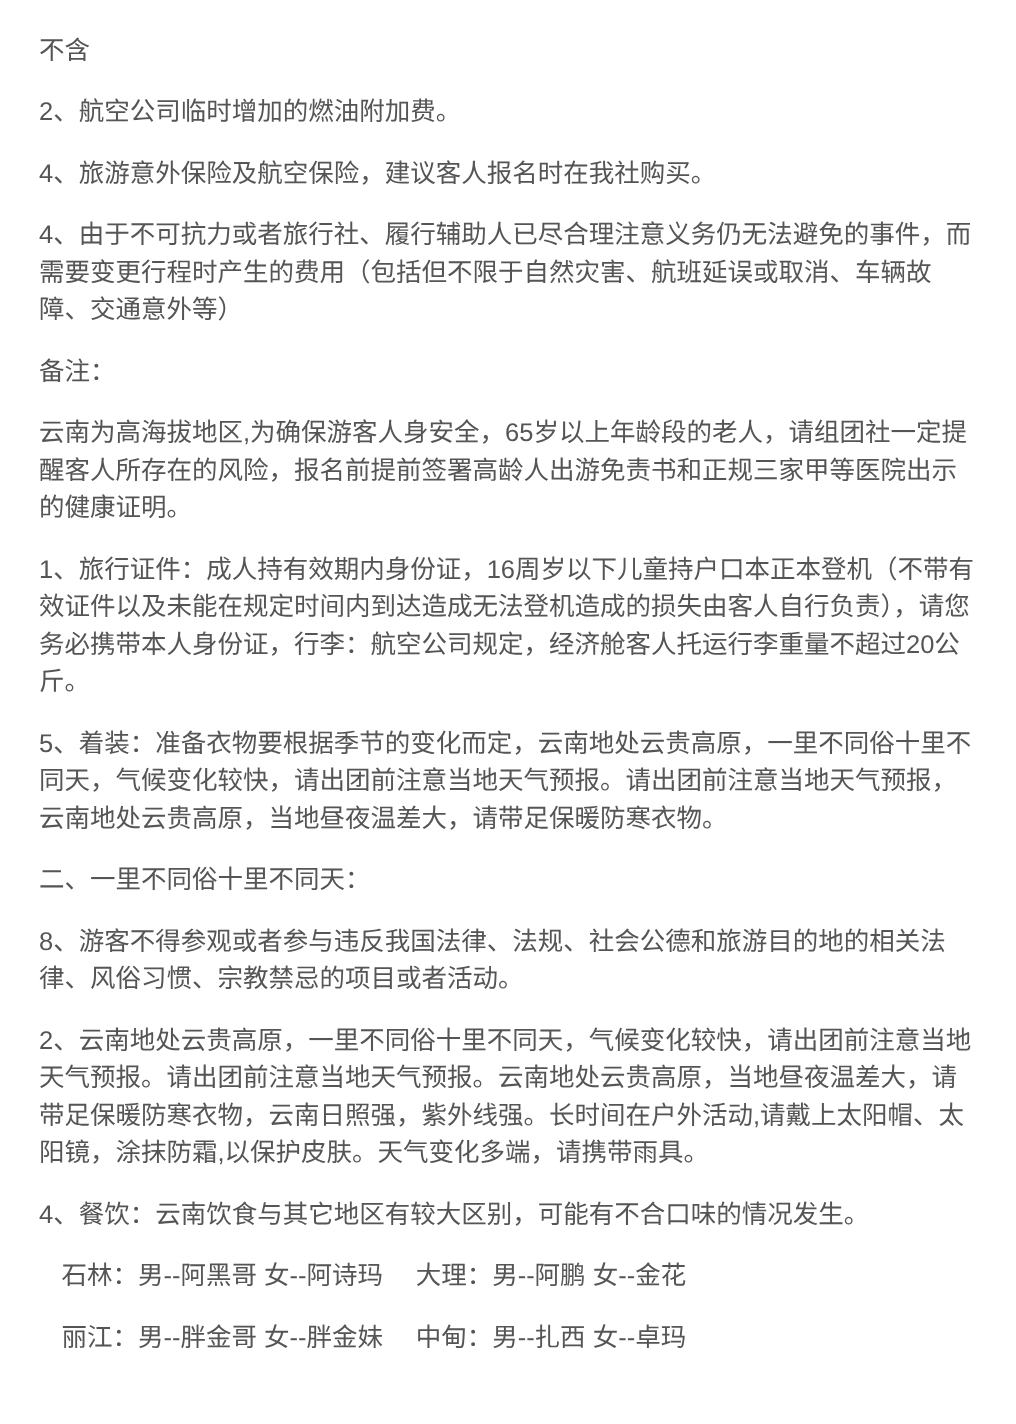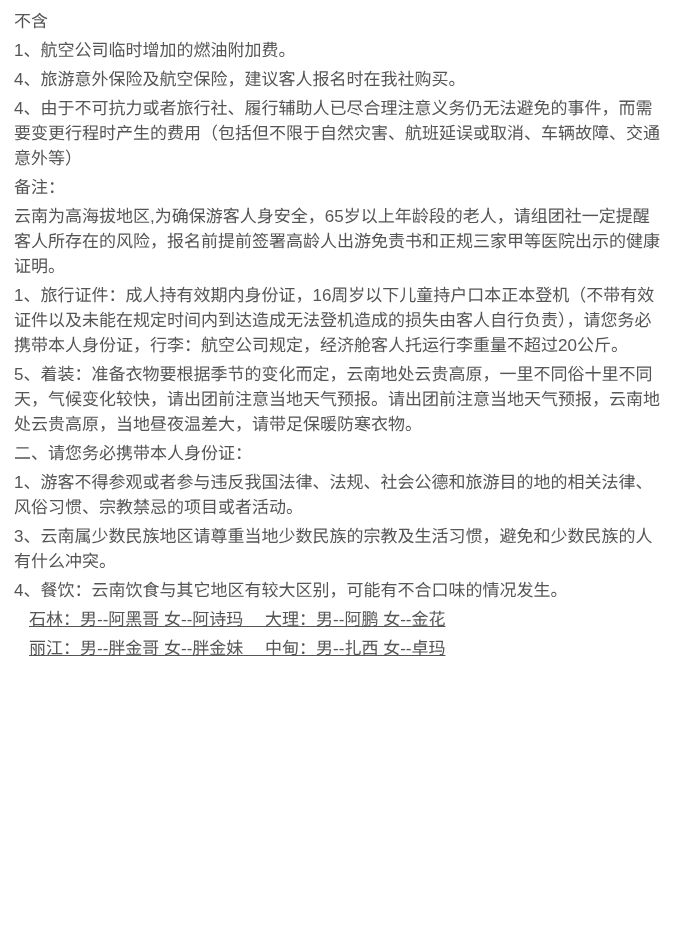--- a/index.html
+++ b/index.html
@@ -15,49 +15,48 @@
   .doc {
     box-sizing: border-box;
     width: 677px;
     padding: 5px 9px 8px 10px;
     font-family: "Liberation Sans", sans-serif;
     font-size: 17px;
     line-height: 25px;
     color: #555555;
   }
   .doc p {
-    margin: 4px;
+    margin: 16px;
     padding: 0;
     white-space: pre-wrap;
     word-break: break-all;
     overflow-wrap: break-word;
   }
   .doc p.indent {
     padding-left: 15px;
-    text-decoration: underline;
   }
 </style>
 </head>
 <body>
 
 <div class="doc">
 
   <p>不含</p>
 
-  <p>1、航空公司临时增加的燃油附加费。</p>
+  <p>2、航空公司临时增加的燃油附加费。</p>
   <p>4、旅游意外保险及航空保险，建议客人报名时在我社购买。</p>
   <p>4、由于不可抗力或者旅行社、履行辅助人已尽合理注意义务仍无法避免的事件，而需要变更行程时产生的费用（包括但不限于自然灾害、航班延误或取消、车辆故障、交通意外等）</p>
 
   <p>备注：</p>
   <p>云南为高海拔地区,为确保游客人身安全，65岁以上年龄段的老人，请组团社一定提醒客人所存在的风险，报名前提前签署高龄人出游免责书和正规三家甲等医院出示的健康证明。</p>
 
   <p>1、旅行证件：成人持有效期内身份证，16周岁以下儿童持户口本正本登机（不带有效证件以及未能在规定时间内到达造成无法登机造成的损失由客人自行负责），请您务必携带本人身份证，行李：航空公司规定，经济舱客人托运行李重量不超过20公斤。</p>
   <p>5、着装：准备衣物要根据季节的变化而定，云南地处云贵高原，一里不同俗十里不同天，气候变化较快，请出团前注意当地天气预报。请出团前注意当地天气预报，云南地处云贵高原，当地昼夜温差大，请带足保暖防寒衣物。</p>
 
-  <p>二、请您务必携带本人身份证：</p>
-  <p>1、游客不得参观或者参与违反我国法律、法规、社会公德和旅游目的地的相关法律、风俗习惯、宗教禁忌的项目或者活动。</p>
-  <p>3、云南属少数民族地区请尊重当地少数民族的宗教及生活习惯，避免和少数民族的人有什么冲突。</p>
+  <p>二、一里不同俗十里不同天：</p>
+  <p>8、游客不得参观或者参与违反我国法律、法规、社会公德和旅游目的地的相关法律、风俗习惯、宗教禁忌的项目或者活动。</p>
+  <p>2、云南地处云贵高原，一里不同俗十里不同天，气候变化较快，请出团前注意当地天气预报。请出团前注意当地天气预报。云南地处云贵高原，当地昼夜温差大，请带足保暖防寒衣物，云南日照强，紫外线强。长时间在户外活动,请戴上太阳帽、太阳镜，涂抹防霜,以保护皮肤。天气变化多端，请携带雨具。</p>
   <p>4、餐饮：云南饮食与其它地区有较大区别，可能有不合口味的情况发生。</p>
 
   <p class="indent">石林：男--阿黑哥 女--阿诗玛　 大理：男--阿鹏 女--金花</p>
   <p class="indent">丽江：男--胖金哥 女--胖金妹　 中甸：男--扎西 女--卓玛</p>
 
 </div>
 
 </body></html>

